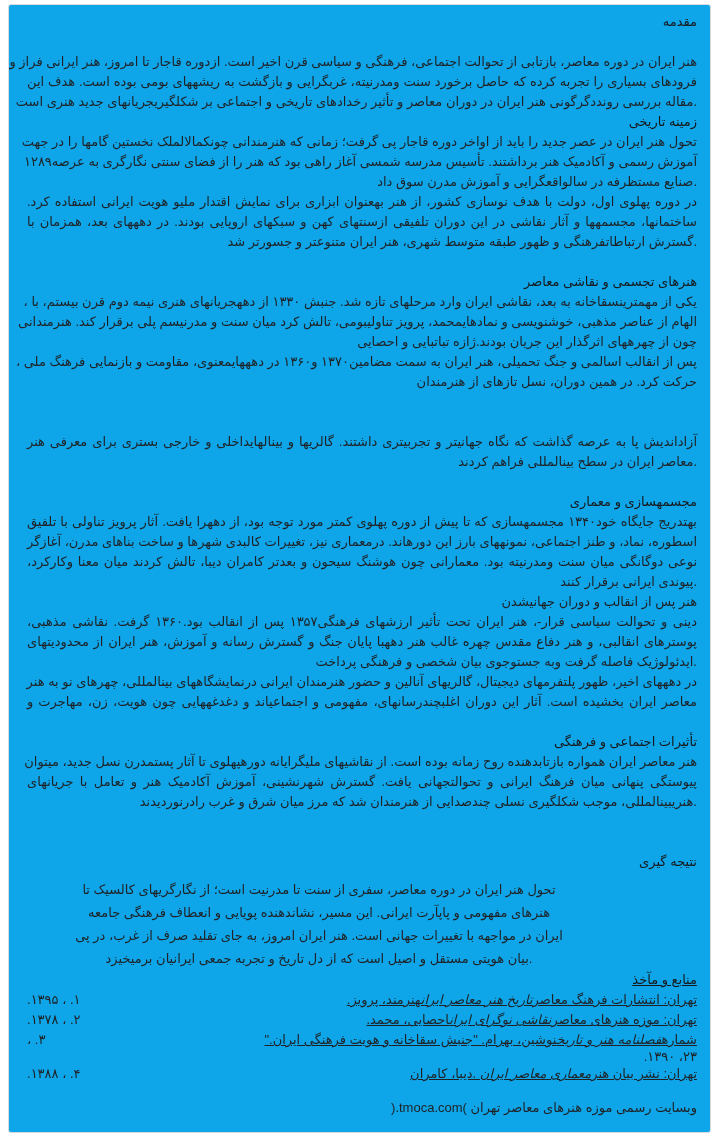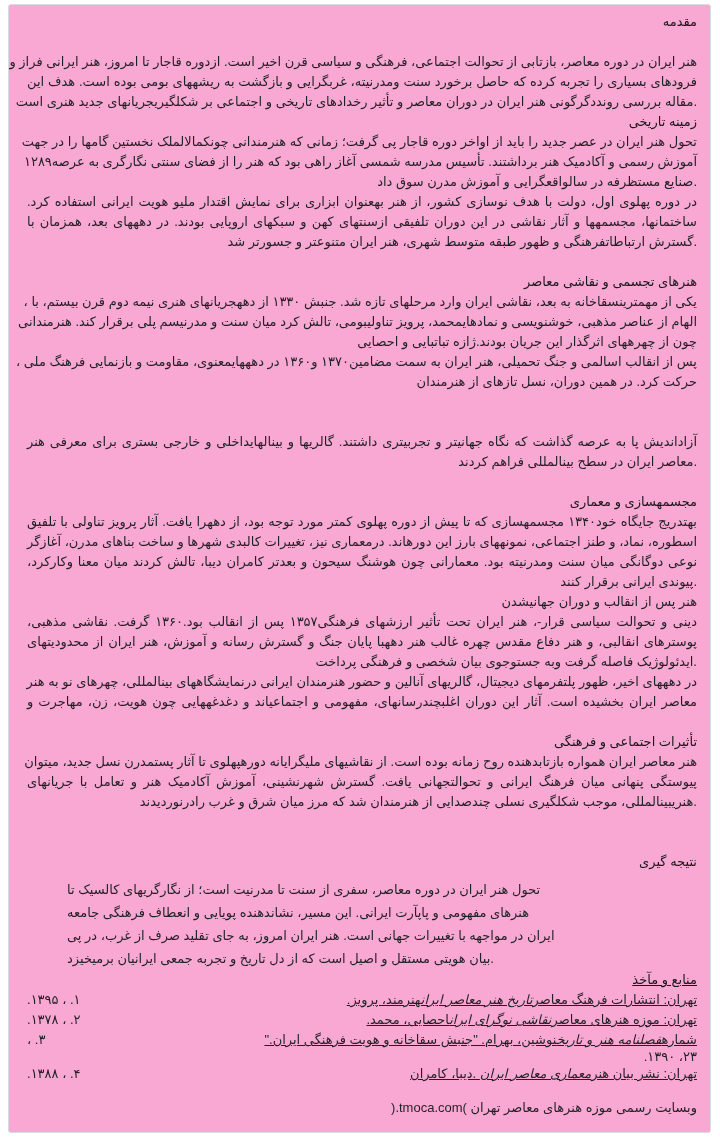--- a/index.html
+++ b/index.html
@@ -3,30 +3,30 @@
 <meta charset="utf-8">
 <style>
   html,body{margin:0;padding:0;}
   body{
     width:720px;height:1140px;position:relative;background:#ffffff;
     font-family:"Liberation Sans","DejaVu Sans",sans-serif;
   }
   .page{
     position:absolute;left:8px;top:4px;width:703px;height:1129px;
     box-sizing:border-box;border:1px solid #d9dbde;border-radius:3px;
-    background:#f9a8d4;color:#1f2124;direction:rtl;
+    background:#0ea5e9;color:#1f2124;direction:rtl;
     padding:7px 13px 0 18px;font-size:13px;overflow:hidden;
   }
   .heading{line-height:20px;text-align:right;white-space:nowrap;color:#17181a;}
   .line{line-height:20px;text-align:right;white-space:nowrap;}
   .line.j{text-align:justify;text-align-last:justify;}
   .subheading{line-height:20px;text-align:right;white-space:nowrap;}
   .blank{height:20px;}
   .centered{margin:6px 126px 0 40px;text-align:center;}
-  .centered .cline{line-height:23px;text-align:left;white-space:nowrap;}
+  .centered .cline{line-height:23px;text-align:center;white-space:nowrap;}
   .refs-heading{margin-top:0;text-decoration:underline;}
   .ref{display:flex;justify-content:space-between;align-items:baseline;
        line-height:20px;white-space:nowrap;margin-top:0;}
   .ref:first-of-type{margin-top:2px;}
   .ref .it{font-style:italic;}
   .ref-main{text-align:right;text-decoration:underline;}
   .ref-num{text-align:center;}
   .ref-cont{line-height:14px;text-align:right;white-space:nowrap;margin-left:42px;}
   .site-line{line-height:20px;text-align:right;white-space:nowrap;margin-top:14px;}
 </style>

